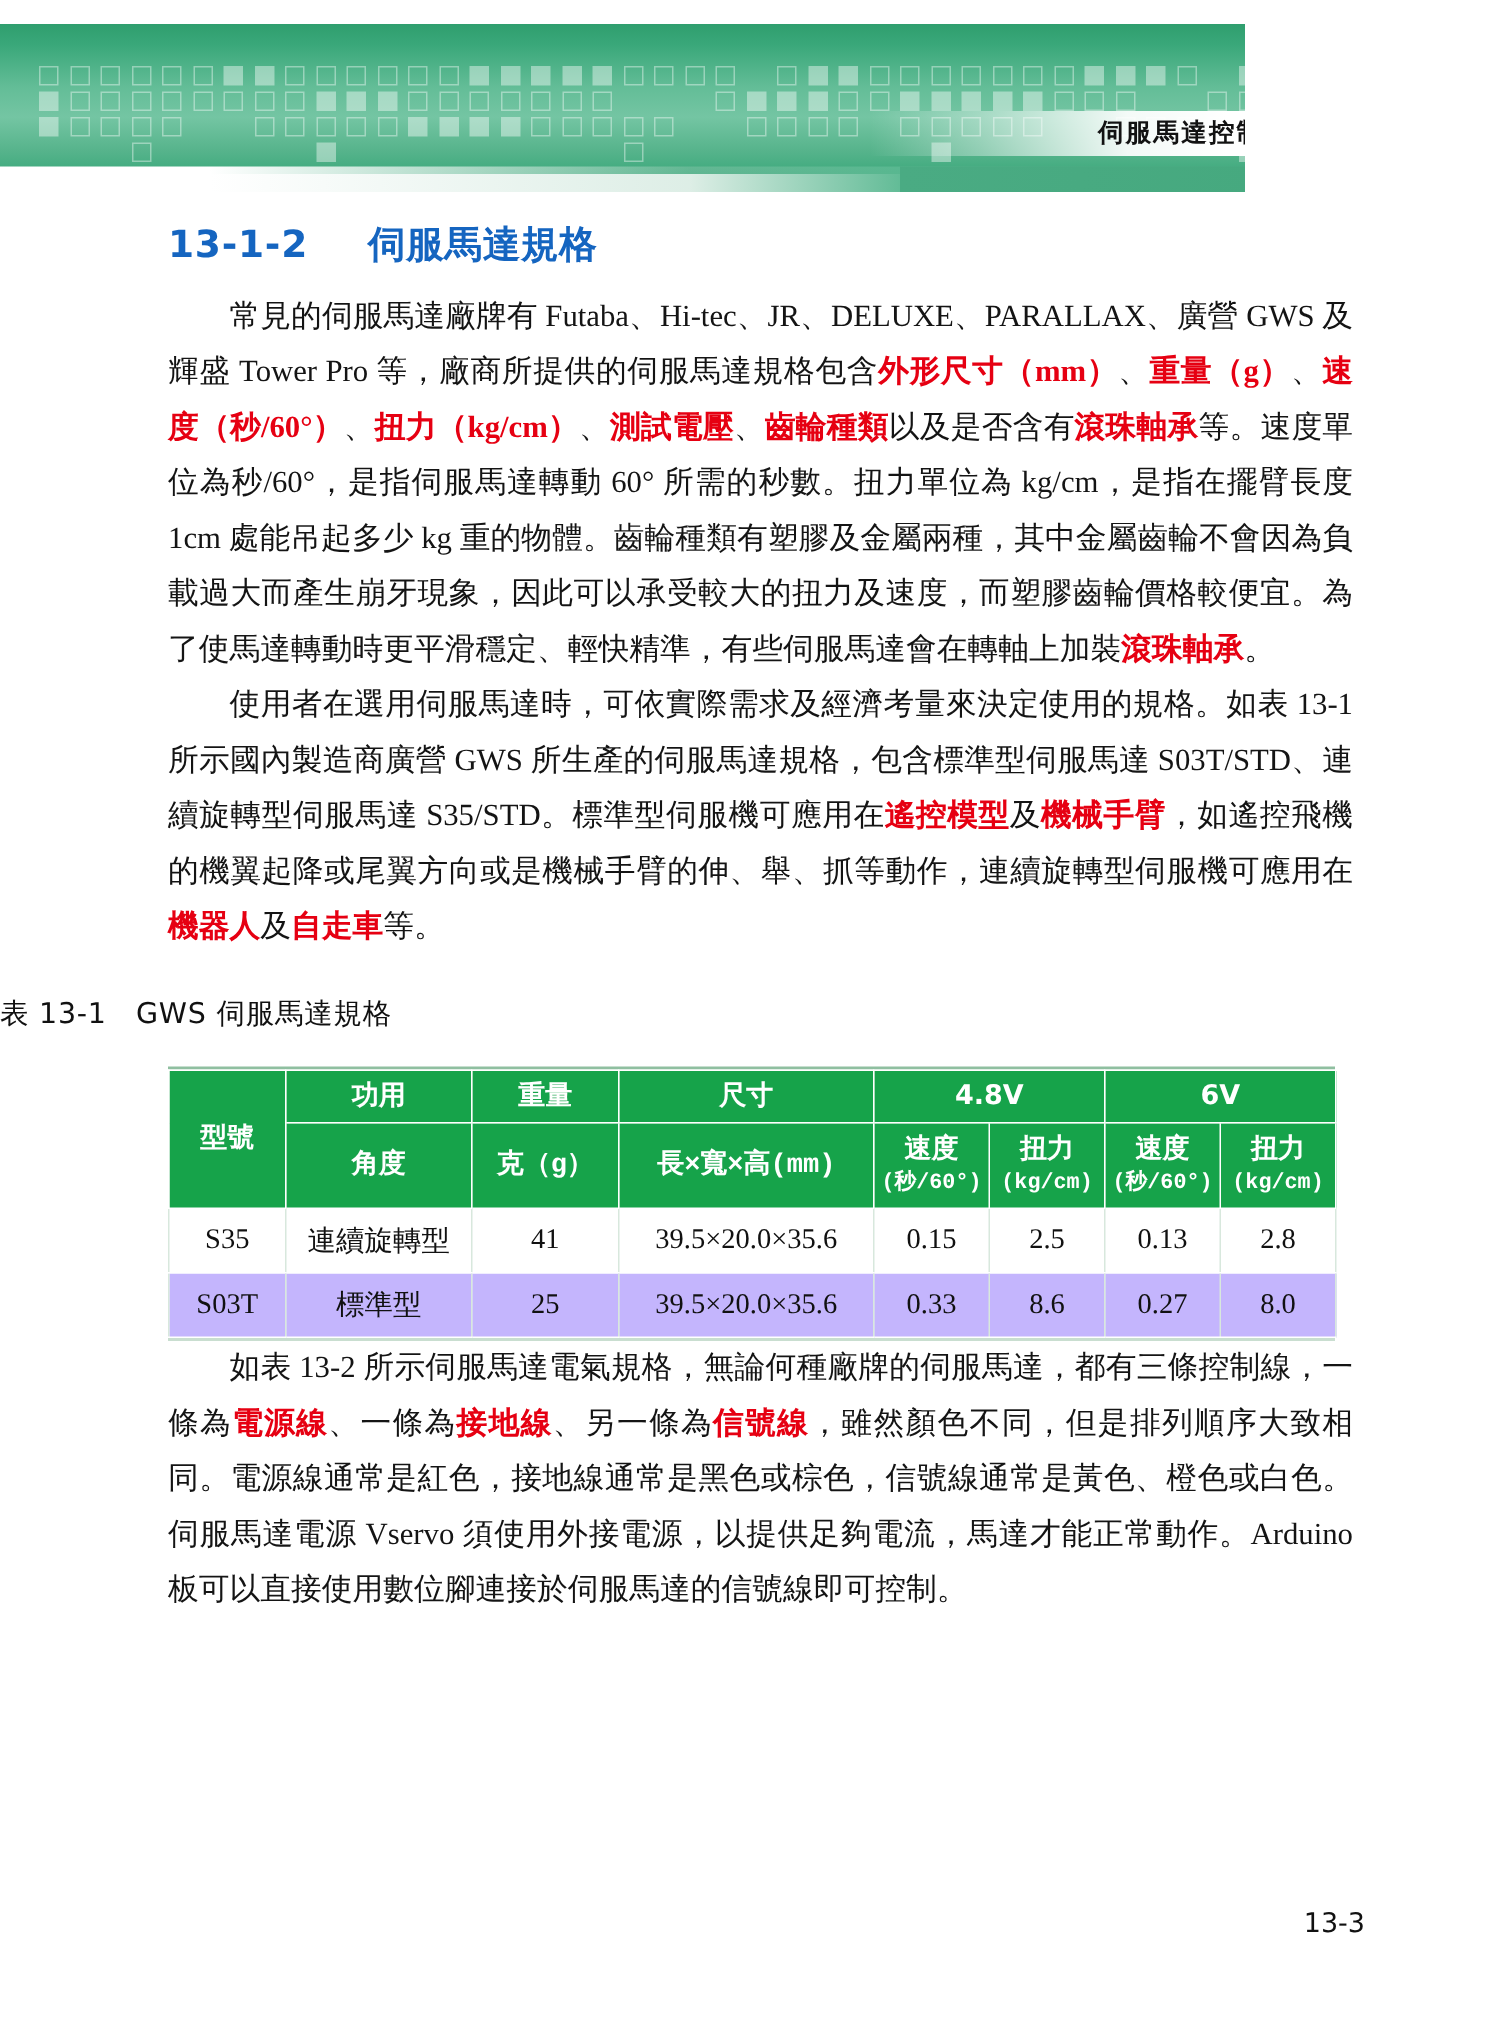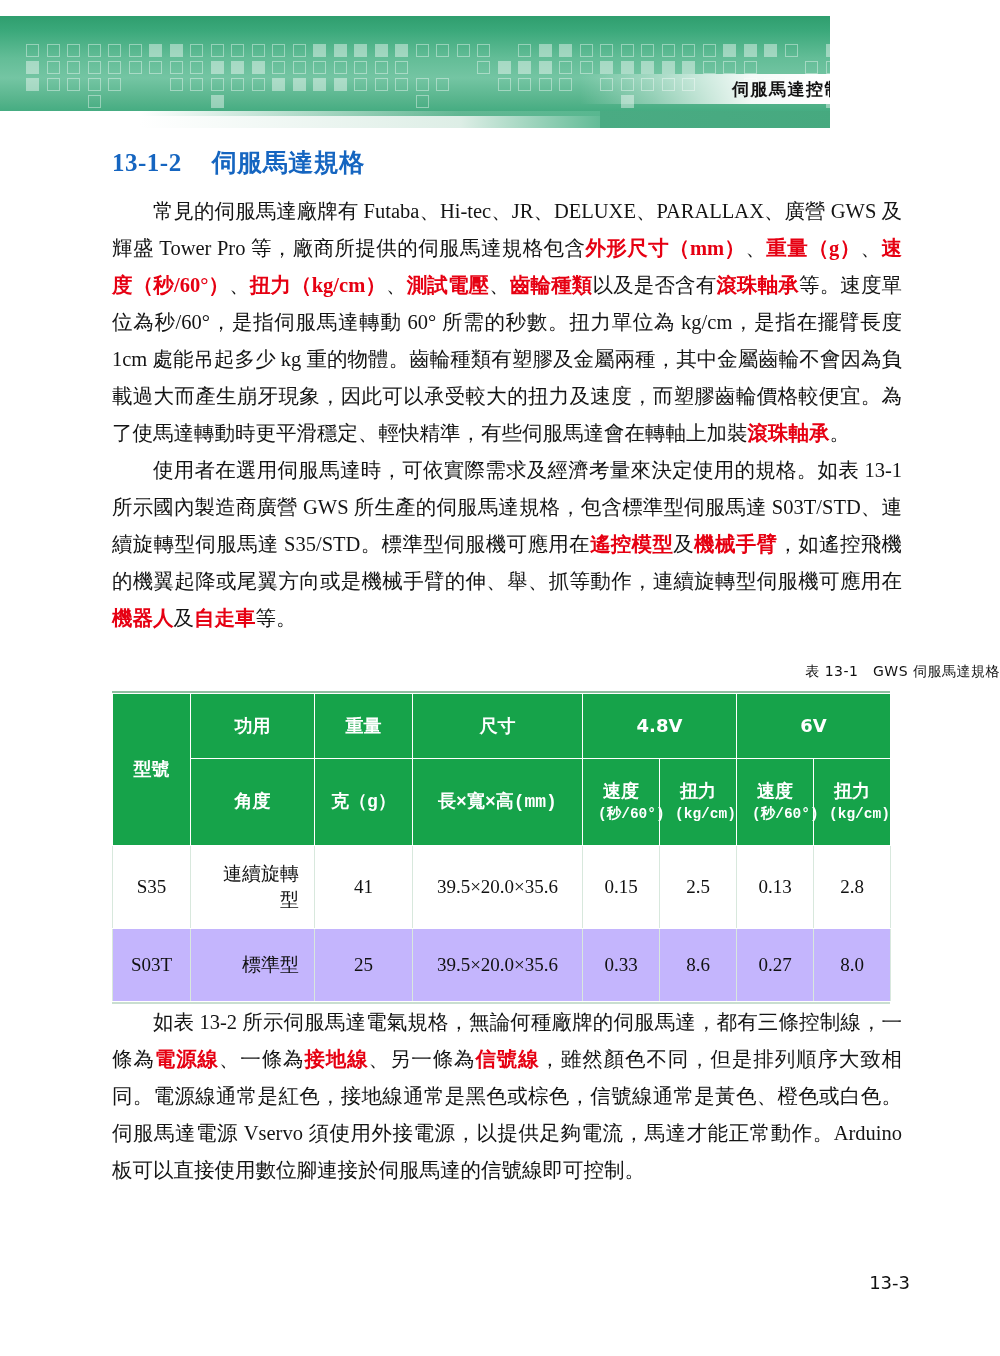--- a/index.html
+++ b/index.html
@@ -123,21 +123,21 @@
     width: 1000px;
   }
   .section-heading {
     margin: 28px 0 14px 112px;
     font-family: "DejaVu Sans", "Liberation Sans", sans-serif;
     font-weight: bold;
     font-size: 25px;
     color: #1565c0;
     letter-spacing: 0.5px;
   }
-  .section-heading .num { margin-right: 30px; font-family: Liberation Serif, serif; }
+  .section-heading .num { margin-right: 40px; }
 
   p.body {
     margin: 0 100px 0 112px;
     width: 790px;
     font-size: 20.5px;
     line-height: 37px;
     text-align: justify;
     text-justify: inter-ideograph;
     text-indent: 2em;
     color: #141414;
@@ -146,37 +146,37 @@
     color: #e60012;
     font-weight: bold;
   }
 
   
   .table-wrap {
     margin: 26px 0 0 0;
     width: 1000px;
   }
   .table-caption {
-    text-align: right;
-    font-family: "DejaVu Sans", "Liberation Sans", sans-serif;
-    font-size: 14px;
+    text-align: left;
+    font-family: "DejaVu Sans", "Liberation Sans", sans-serif;
+    font-size: 19px;
     color: #111;
-    margin-bottom: 10px;
+    margin-bottom: 22px;
     letter-spacing: 0.5px;
   }
   table.spec {
     margin-left: 112px;
     width: 778px;
     border-collapse: collapse;
     table-layout: fixed;
   }
   table.spec th, table.spec td {
     border: 1px solid #ffffff;
     text-align: center;
-    padding: 15px;
+    padding: 0;
   }
   table.spec thead th {
     background: #16a34a;
     color: #ffffff;
     font-family: "DejaVu Sans", "Liberation Sans", sans-serif;
     font-weight: bold;
     font-size: 18px;
     line-height: 1.25;
   }
   table.spec thead th.r1 { height: 34px; }
@@ -194,21 +194,20 @@
     border-right-color: #d8e8dd;
     height: 42px;
     font-size: 19px;
     color: #111;
   }
   table.spec tbody tr.row-a td { background: #ffffff; }
   table.spec tbody tr.row-b td { background: #c4b5fd; }
   table.spec tbody td.cjk {
     font-family: "DejaVu Sans", "Liberation Sans", sans-serif;
     font-size: 19px;
-    text-align: right;
   }
   .tbl-top-rule, .tbl-bot-rule {
     margin-left: 112px;
     width: 778px;
     height: 2px;
     background: #8fbfa0;
   }
   .tbl-bot-rule { background: #c9ded0; }
 
   

